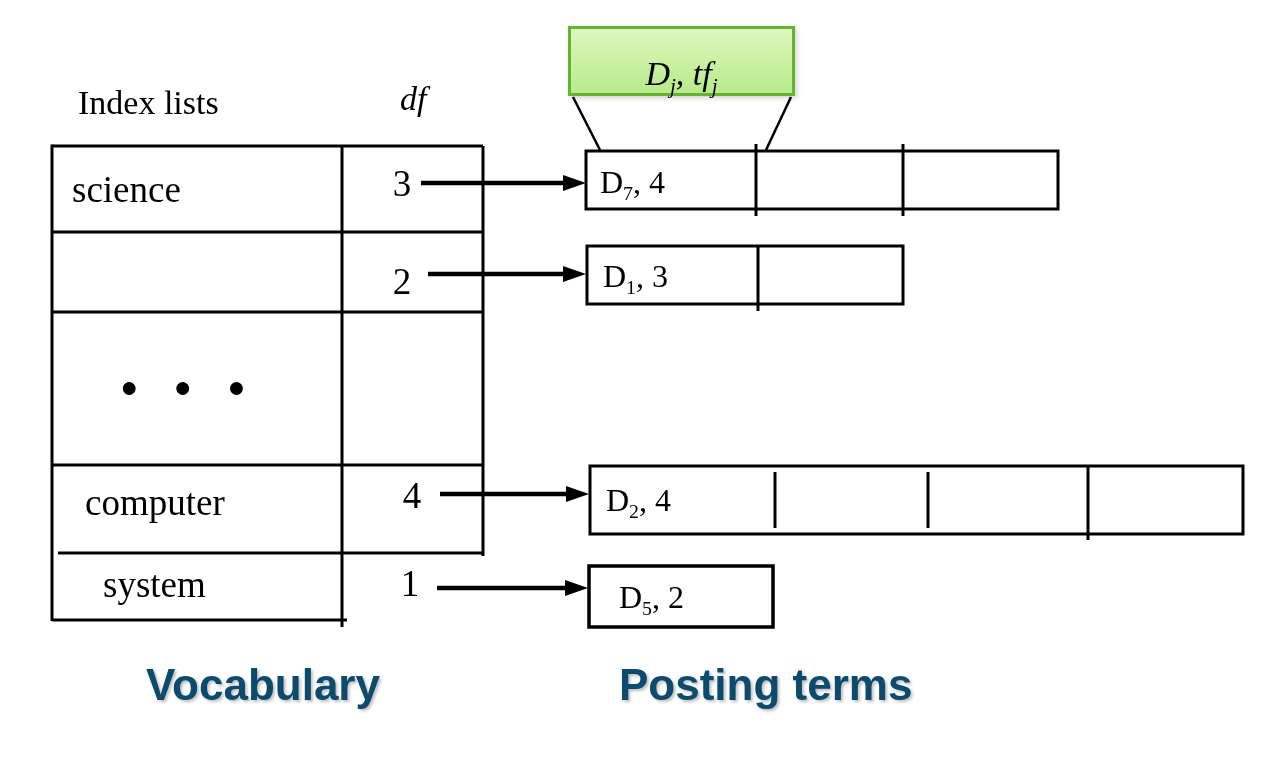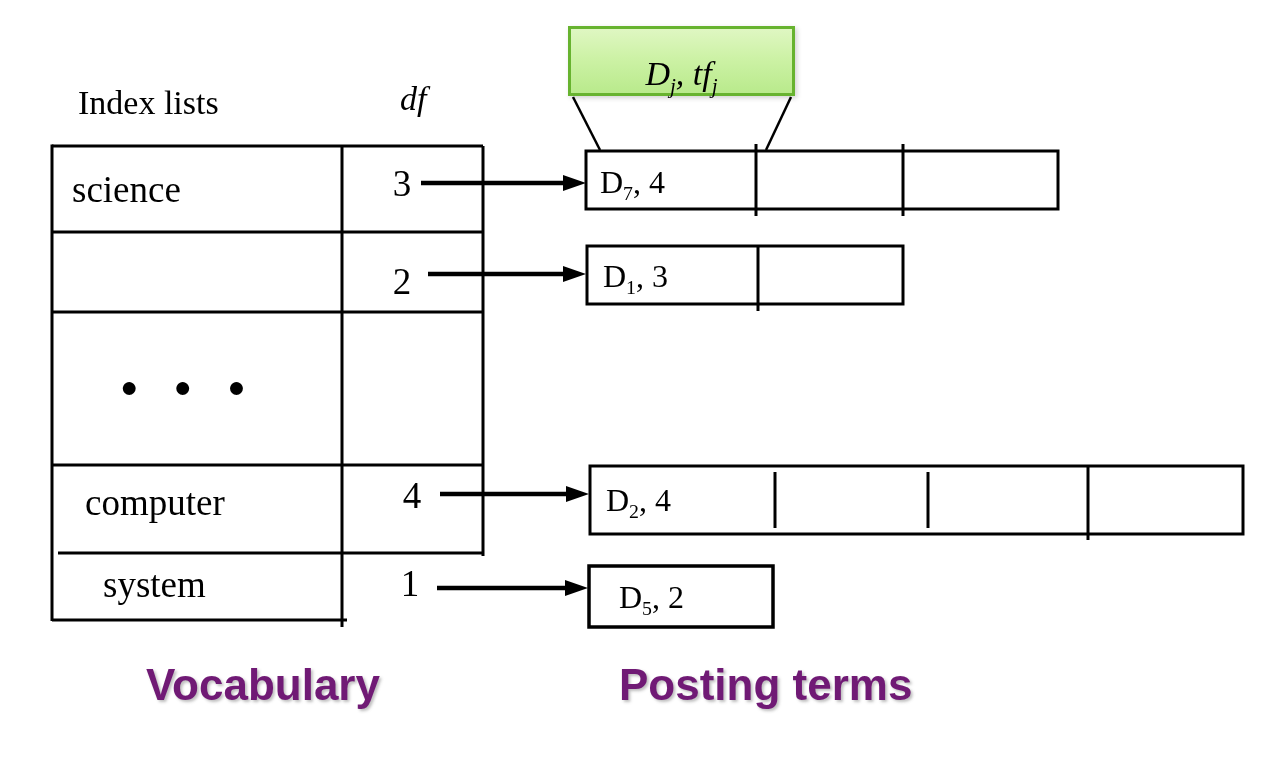--- a/index.html
+++ b/index.html
@@ -27,21 +27,21 @@
     background:linear-gradient(180deg,#DFF7C2 0%,#CDF2A6 45%,#B9EA8C 100%);
     box-shadow:2px 2px 5px rgba(0,0,0,0.18);
     z-index:2;
     display:flex;align-items:flex-end;justify-content:center;
   }
   .callout-label{font-size:34px;font-style:italic;}
   .callout-label sub{font-size:0.62em;line-height:0;}
   .big-label{
     font-family:"Liberation Sans","DejaVu Sans",sans-serif;
     font-weight:bold;font-size:44px;
-    color:#701a75;
+    color:#0c4a6e;
     text-shadow:2px 2px 3px rgba(110,110,110,0.45);
     z-index:3;
   }
 </style>
 </head>
 <body>
 
 <div class="canvas">
 
   <svg class="lines" width="1273" height="764" viewBox="0 0 1273 764">

